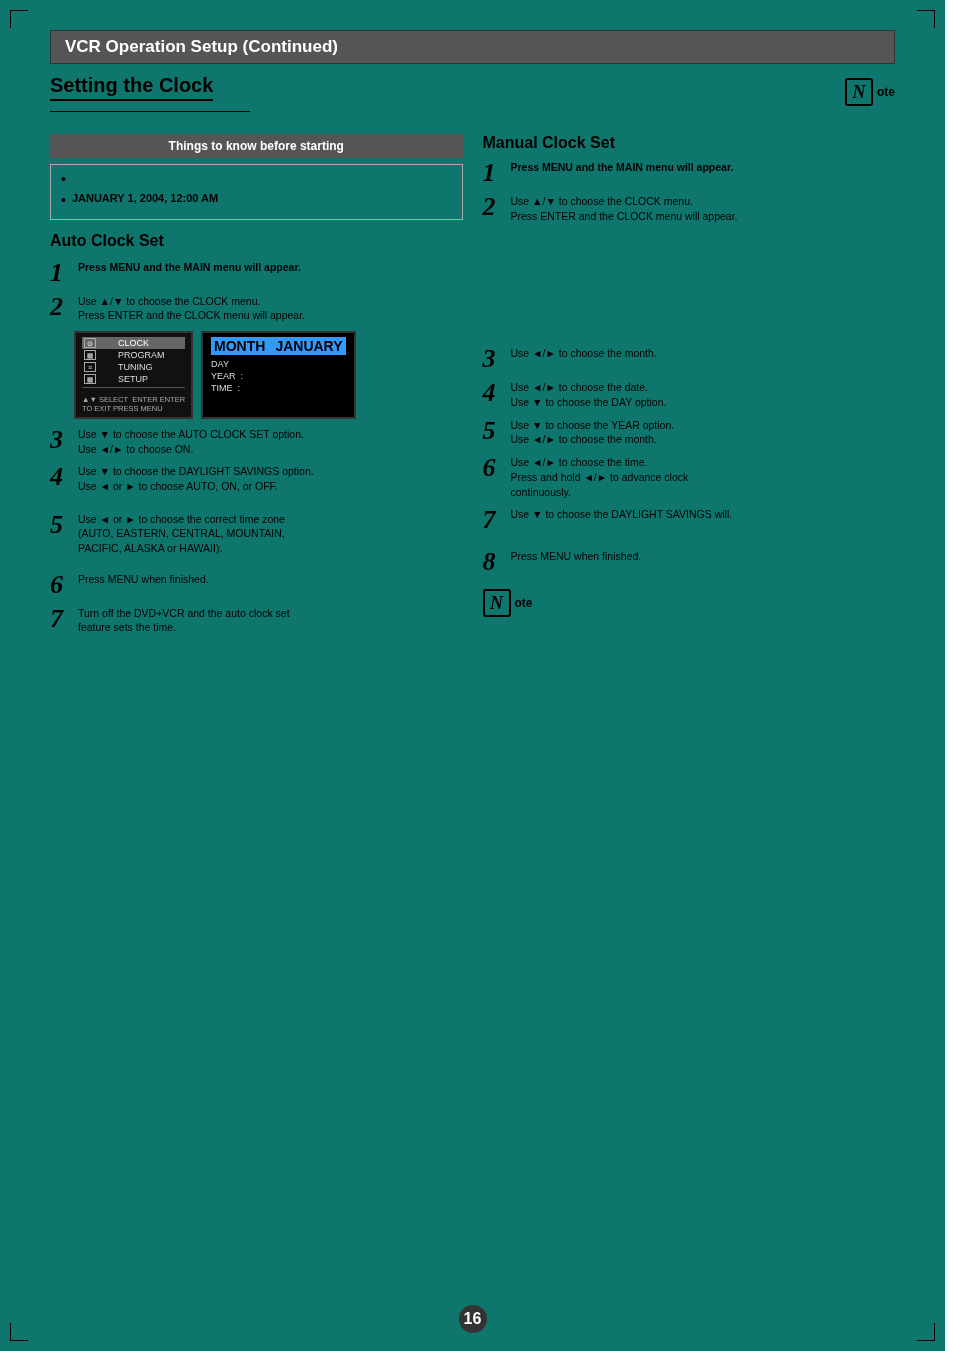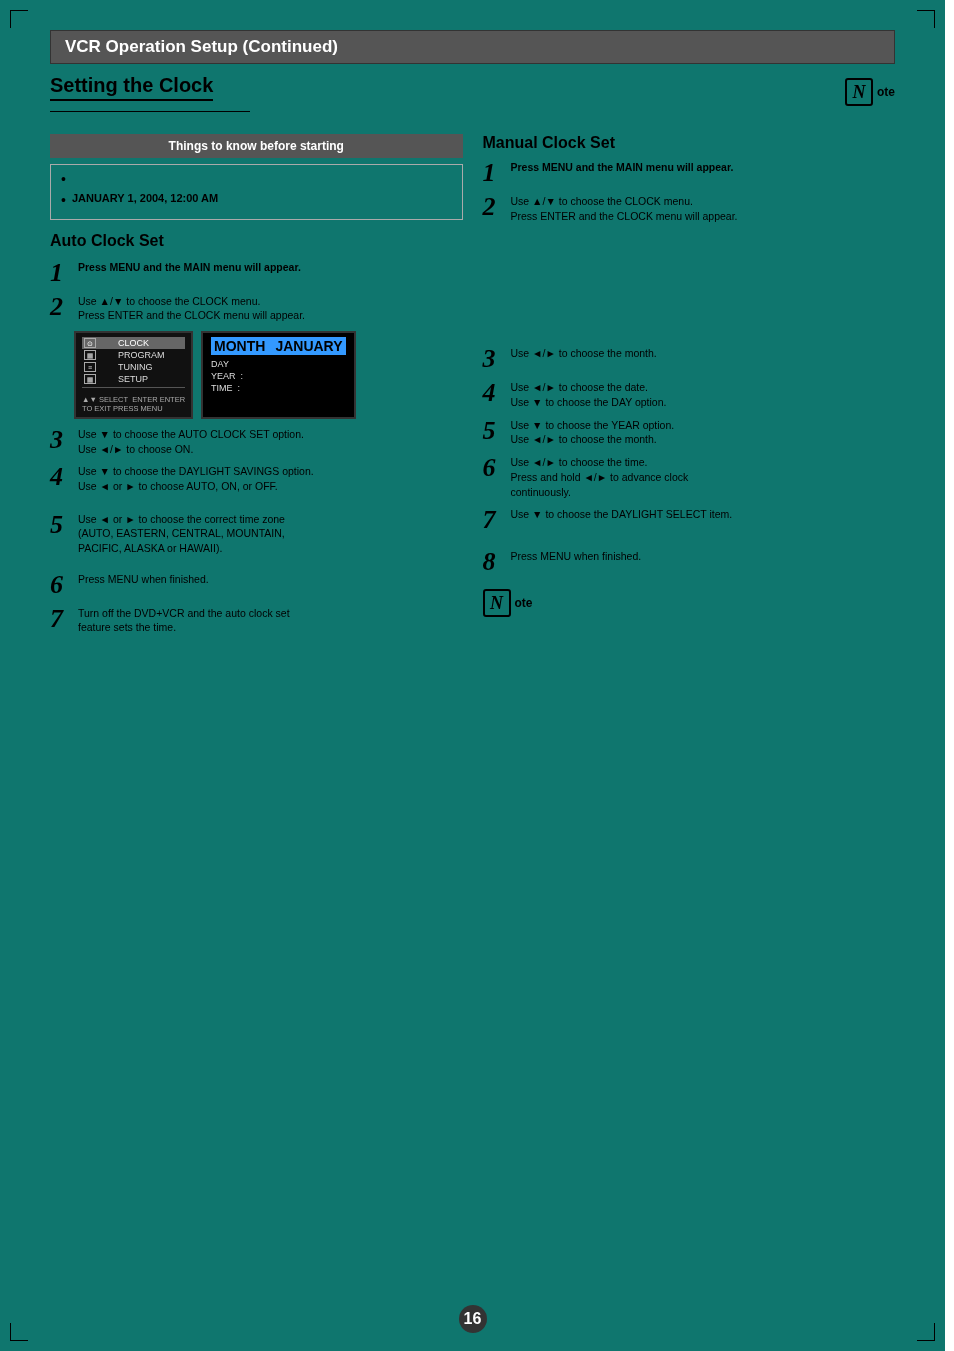--- a/index.html
+++ b/index.html
@@ -419,21 +419,21 @@
         <div class="step-content">
           <div>Use ◄/► to choose the time.</div>
           <div>Press and hold ◄/► to advance clock</div>
           <div>continuously.</div>
         </div>
       </div>
 
       <div class="step" style="margin-top:6px;">
         <div class="step-num" style="font-size:26px; font-style:italic; font-family:Georgia,serif; min-width:22px;">7</div>
         <div class="step-content">
-          <div>Use ▼ to choose the DAYLIGHT SELECT item.</div>
+          <div>Use ▼ to choose the DAYLIGHT SAVINGS will.</div>
         </div>
       </div>
 
       <div class="step" style="margin-top:16px;">
         <div class="step-num" style="font-size:26px; font-style:italic; font-family:Georgia,serif; min-width:22px;">8</div>
         <div class="step-content">
           <span>Press MENU when finished.</span>
         </div>
       </div>
 

